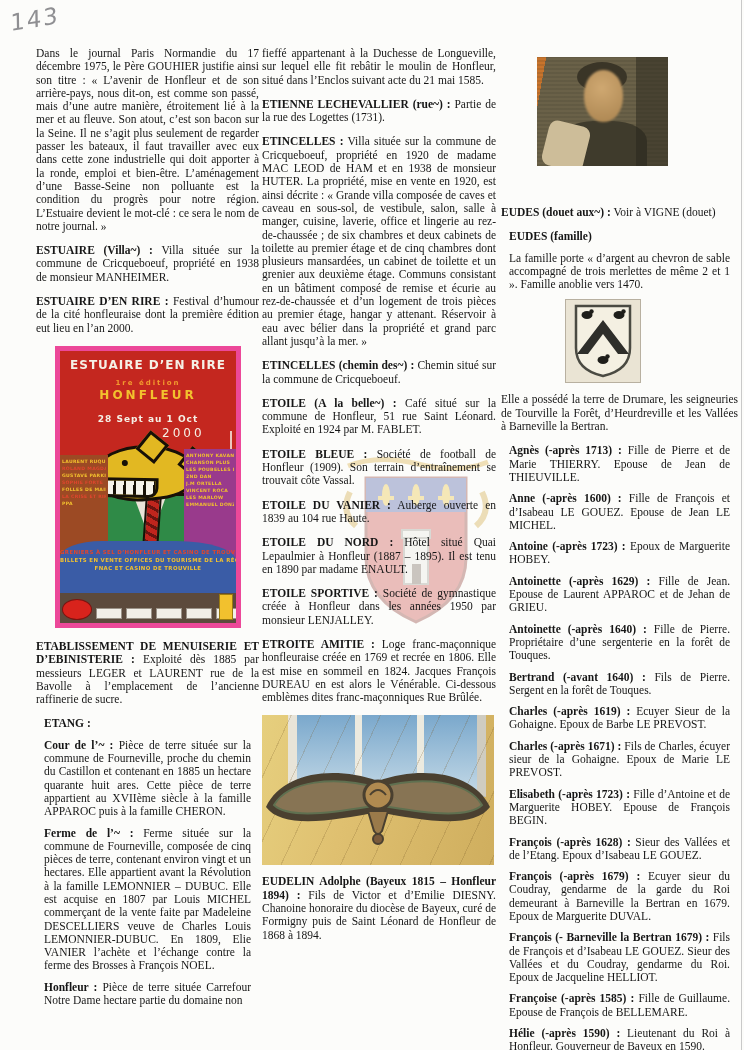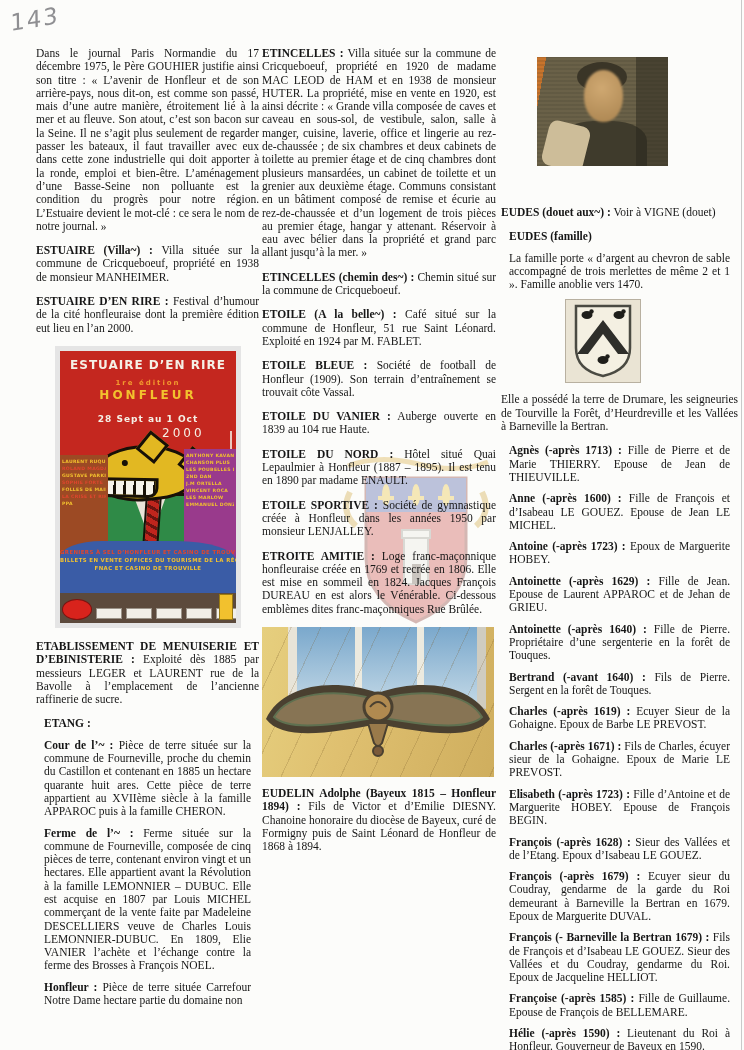--- a/index.html
+++ b/index.html
@@ -9,21 +9,21 @@
   .pageno{position:absolute;left:10px;top:6px;font-family:"DejaVu Sans",sans-serif;
         font-size:23px;color:#8f8f92;transform:rotate(-9deg) skewX(-8deg);letter-spacing:2px;}
   .col{position:absolute;top:47px;text-align:justify;font-size:11.5px;line-height:13.3px;z-index:2;}
   .col-left{left:36px;width:223px;}
   .col-mid{left:262px;width:234px;}
   .col-right{left:501px;width:237px;}
   p.blk{margin:0 0 11px 0;}
   p.m0{margin:8px;}
   .hw{font-weight:bold;}
   
-  .poster{position:relative;width:186px;height:282px;margin:11px 0 12px 19px;background:#e5e5e5;
+  .poster{position:relative;width:186px;height:282px;margin:11px 0 12px 19px;background:#ec4899;
           padding:5px;box-sizing:border-box;font-family:"DejaVu Sans",sans-serif;}
   .poster-in{position:relative;width:100%;height:100%;background:#c4271f;overflow:hidden;}
   .p-title{position:absolute;top:8px;left:0;width:100%;text-align:center;color:#f5f0e6;
            font-weight:bold;font-size:12px;letter-spacing:1px;}
   .p-ed{position:absolute;top:26px;left:0;width:100%;text-align:center;color:#f29a2e;
         font-size:7px;letter-spacing:2px;font-weight:bold;}
   .p-city{position:absolute;top:38px;left:0;width:100%;text-align:center;color:#f2c12e;
         font-size:12px;font-weight:bold;letter-spacing:3px;}
   .p-dates{position:absolute;top:62px;left:0;width:100%;text-align:center;color:#f5f0e6;
         font-size:9px;font-weight:bold;letter-spacing:1px;}
@@ -181,20 +181,22 @@
     </div>
 
     <p class="blk"><span class="hw">ETABLISSEMENT DE MENUISERIE ET D’EBINISTERIE :</span> <span>Exploité dès 1885 par messieurs LEGER et LAURENT rue de la Bavolle à l’emplacement de l’ancienne raffinerie de sucre.</span></p>
     <p class="m0"><span class="hw">ETANG :</span></p>
     <p class="m0"><span class="hw">Cour de l’~ :</span> <span>Pièce de terre située sur la commune de Fourneville, proche du chemin du Castillon et contenant en 1885 un hectare quarante huit ares. Cette pièce de terre appartient au XVIIème siècle à la famille APPAROC puis à la famille CHERON.</span></p>
     <p class="m0"><span class="hw">Ferme de l’~ :</span> <span>Ferme située sur la commune de Fourneville, composée de cinq pièces de terre, contenant environ vingt et un hectares. Elle appartient avant la Révolution à la famille LEMONNIER – DUBUC. Elle est acquise en 1807 par Louis MICHEL commerçant de la vente faite par Madeleine DESCELLIERS veuve de Charles Louis LEMONNIER-DUBUC. En 1809, Elie VANIER l’achète et l’échange contre la ferme des Brosses à François NOEL.</span></p>
     <p class="m0"><span class="hw">Honfleur :</span> <span>Pièce de terre située Carrefour Notre Dame hectare partie du domaine non</span></p>
   </div>
 
   <div class="col col-mid">
+    <p class="blk"><span>fieffé appartenant à la Duchesse de Longueville, sur lequel elle fit rebâtir le moulin de Honfleur, situé dans l’Enclos suivant acte du 21 mai 1585.</span></p>
+    <p class="blk"><span class="hw">ETIENNE LECHEVALLIER (rue~) :</span> <span>Partie de la rue des Logettes (1731).</span></p>
     <p class="blk"><span class="hw">ETINCELLES :</span> <span>Villa située sur la commune de Cricqueboeuf, propriété en 1920 de madame MAC LEOD de HAM et en 1938 de monsieur HUTER. La propriété, mise en vente en 1920, est ainsi décrite : « Grande villa composée de caves et caveau en sous-sol, de vestibule, salon, salle à manger, cuisine, laverie, office et lingerie au rez-de-chaussée ; de six chambres et deux cabinets de toilette au premier étage et de cinq chambres dont plusieurs mansardées, un cabinet de toilette et un grenier aux deuxième étage. Communs consistant en un bâtiment composé de remise et écurie au rez-de-chaussée et d’un logement de trois pièces au premier étage, hangar y attenant. Réservoir à eau avec bélier dans la propriété et grand parc allant jusqu’à la mer. »</span></p>
     <p class="blk"><span class="hw">ETINCELLES (chemin des~) :</span> <span>Chemin situé sur la commune de Cricqueboeuf.</span></p>
     <p class="blk"><span class="hw">ETOILE (A la belle~) :</span> <span>Café situé sur la commune de Honfleur, 51 rue Saint Léonard. Exploité en 1924 par M. FABLET.</span></p>
     <p class="blk"><span class="hw">ETOILE BLEUE :</span> <span>Société de football de Honfleur (1909). Son terrain d’entraînement se trouvait côte Vassal.</span></p>
     <p class="blk"><span class="hw">ETOILE DU VANIER :</span> <span>Auberge ouverte en 1839 au 104 rue Haute.</span></p>
     <p class="blk"><span class="hw">ETOILE DU NORD :</span> <span>Hôtel situé Quai Lepaulmier à Honfleur (1887 – 1895). Il est tenu en 1890 par madame ENAULT.</span></p>
     <p class="blk"><span class="hw">ETOILE SPORTIVE :</span> <span>Société de gymnastique créée à Honfleur dans les années 1950 par monsieur LENJALLEY.</span></p>
     <p class="blk"><span class="hw">ETROITE AMITIE :</span> <span>Loge franc-maçonnique honfleuraise créée en 1769 et recrée en 1806. Elle est mise en sommeil en 1824. Jacques François DUREAU en est alors le Vénérable. Ci-dessous emblèmes dites franc-maçonniques Rue Brûlée.</span></p>
 
     <div class="lintel">

